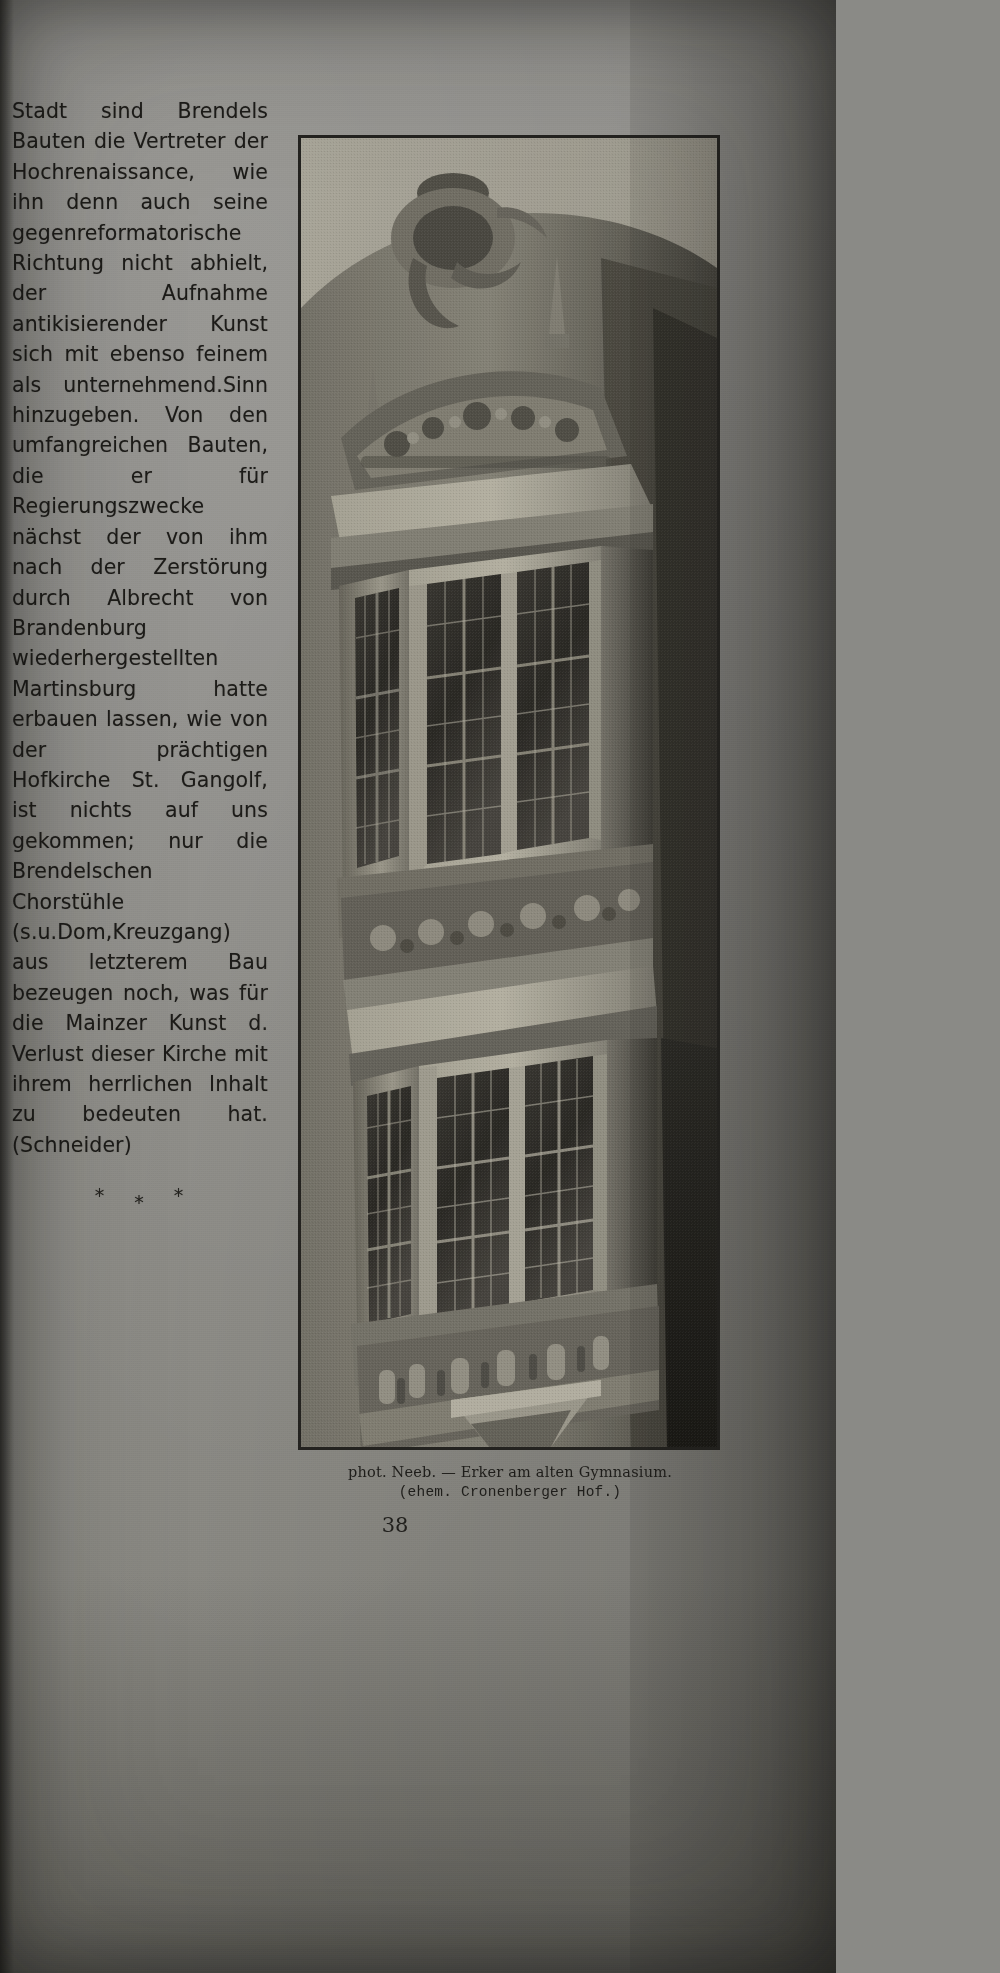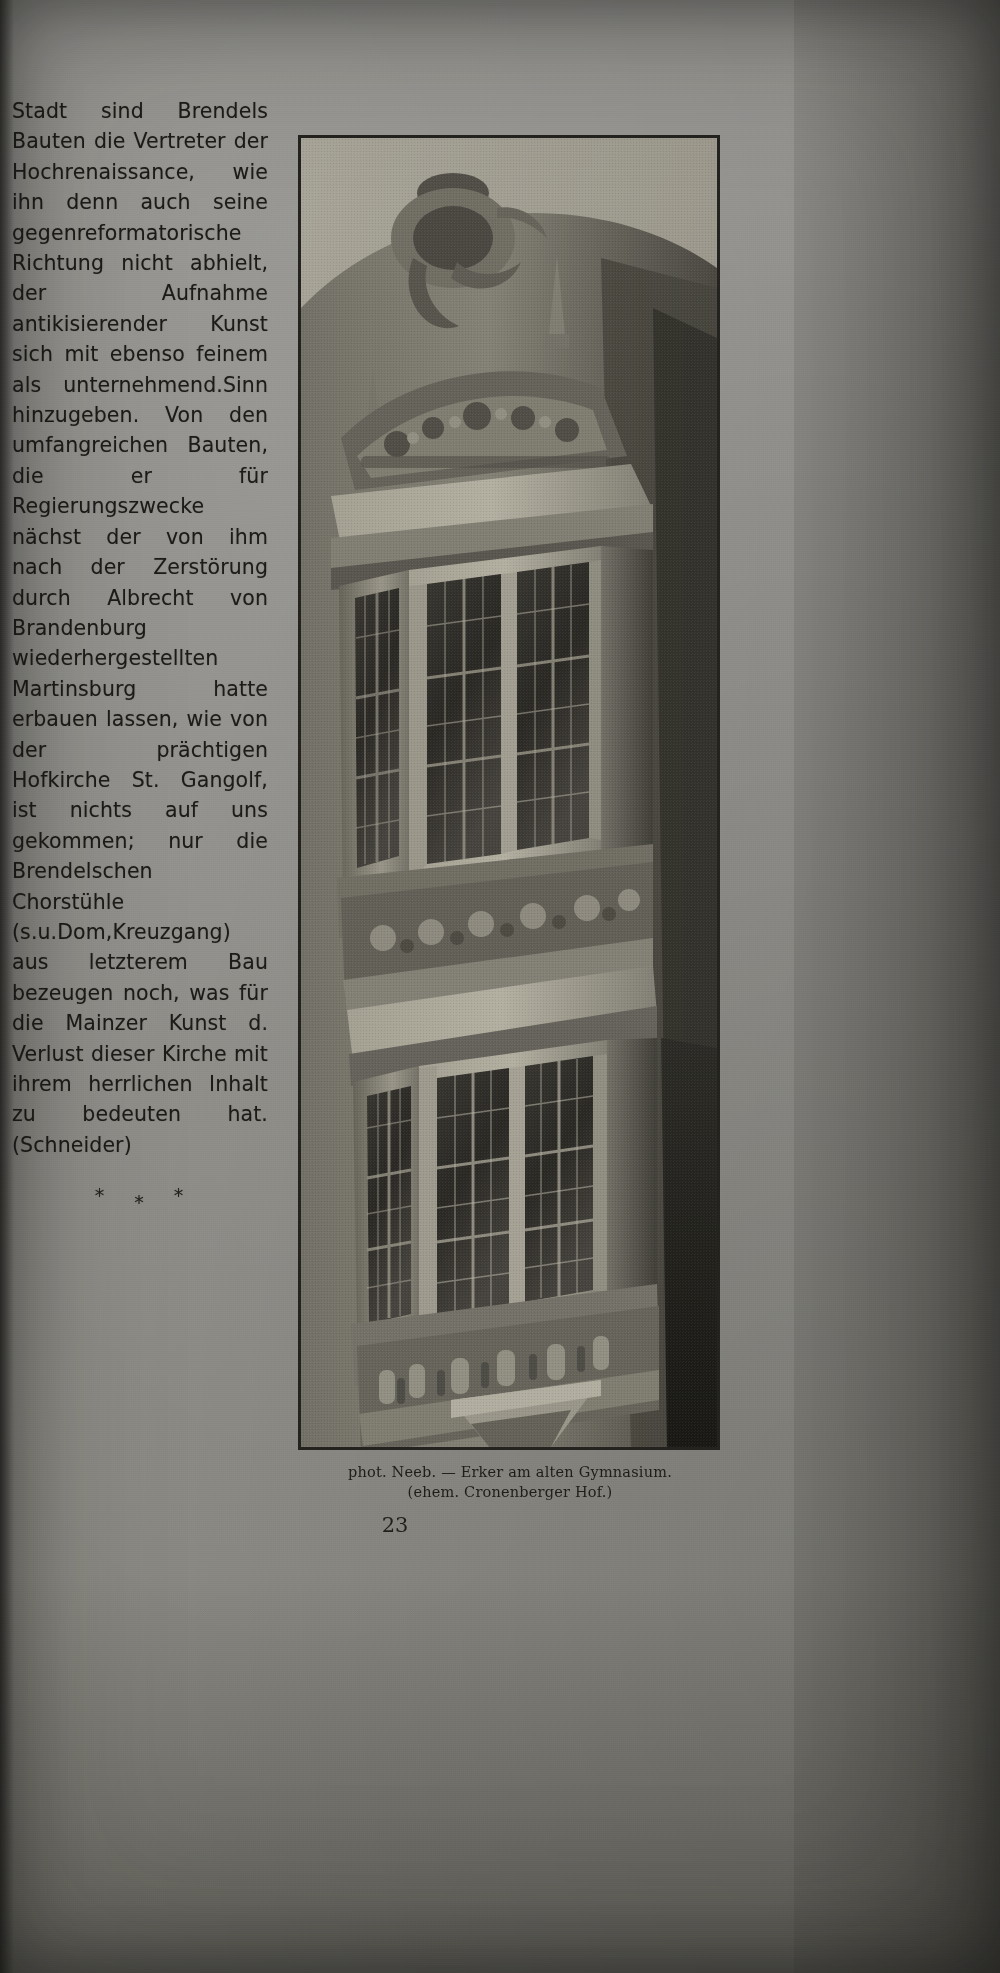--- a/index.html
+++ b/index.html
@@ -10,21 +10,21 @@
   body {
     width: 1000px;
     height: 1973px;
     overflow: hidden;
     font-family: "DejaVu Sans", sans-serif;
   }
 
   
   #page {
     position: relative;
-    width: 1000px;
+    width: 836px;
     height: 1973px;
     background:
       radial-gradient(ellipse at 30% 20%, rgba(255,255,255,0.06), rgba(0,0,0,0) 60%),
       radial-gradient(ellipse at 80% 80%, rgba(0,0,0,0.10), rgba(0,0,0,0) 65%),
       linear-gradient(180deg, #94938f 0%, #8f8e8a 40%, #87867f 100%);
     filter: none;
   }
   
   #grain {
     position: absolute;
@@ -117,21 +117,21 @@
     left: 290px;
     top: 1462px;
     width: 440px;
     text-align: center;
     color: #1e1d1a;
     font-family: "DejaVu Serif", serif;
     font-size: 14.5px;
     line-height: 20px;
     letter-spacing: 0.2px;
   }
-  #caption .line2 { display: block; }
+  #caption .line2 { display: block; font-family: Liberation Mono, monospace; }
 
   #folio {
     position: absolute;
     left: 0;
     top: 1513px;
     width: 790px;
     text-align: center;
     color: #201f1c;
     font-family: "DejaVu Serif", serif;
     font-size: 21px;
@@ -415,20 +415,20 @@
         </svg>
       </div>
     </div>
   </div>
 
   <div id="caption">
     <span>phot. Neeb.  —  Erker am alten Gymnasium.</span>
     <span class="line2">(ehem. Cronenberger Hof.)</span>
   </div>
 
-  <div id="folio">23</div>
+  <div id="folio">38</div>
 
   <div id="right-edge"></div>
   <div id="bottom-edge"></div>
   <div id="left-edge"></div>
   <div id="grain"></div>
   <div id="vignette"></div>
 </div>
 
 </body></html>

